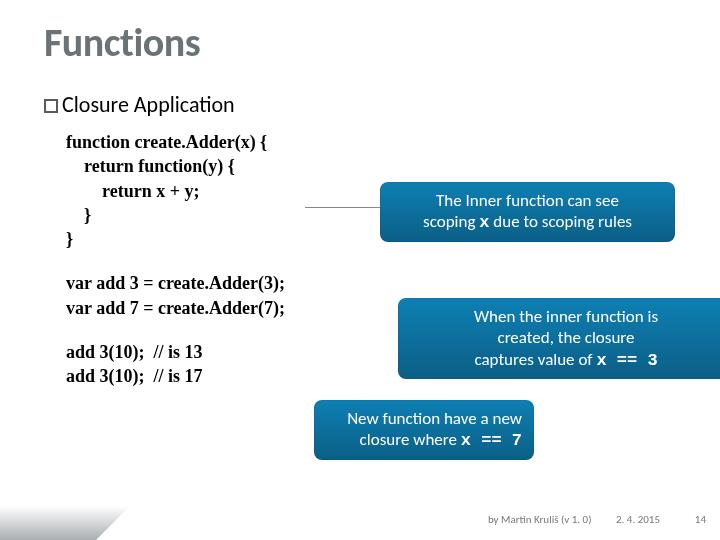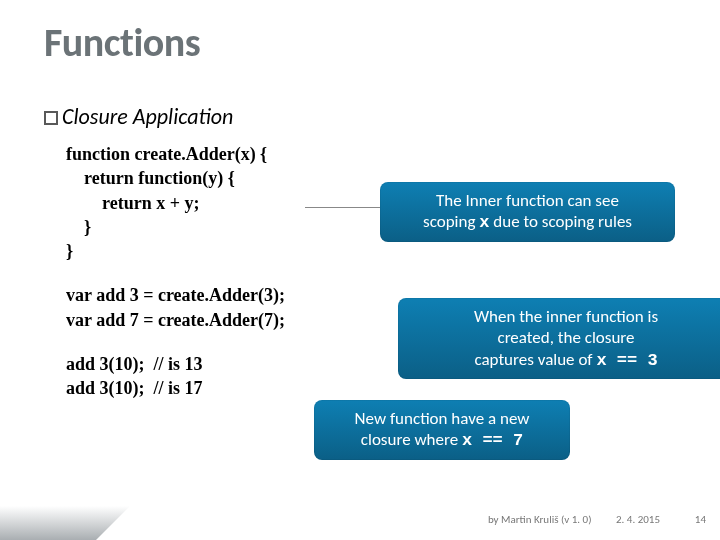--- a/index.html
+++ b/index.html
@@ -1,32 +1,32 @@
 <!DOCTYPE html>
 <html><head>
 <meta charset="utf-8">
 <style>
   * { box-sizing: border-box; margin: 0; padding: 0; }
   html, body { width: 720px; height: 540px; overflow: hidden; background: #fff; font-family: Calibri, Arial, sans-serif; }
   .slide { position: relative; width: 720px; height: 540px; padding: 18px 34px 0 44px; }
   .title { font-size: 40px; font-weight: 700; color: #6b7377; letter-spacing: -0.5px; font-family: "Segoe UI", Calibri, Arial, sans-serif; }
-  .subtitle-row { margin-top: 36px; font-size: 22px; color: #000; font-style: italic; }
+  .subtitle-row { margin-top: 24px; font-size: 22px; color: #000; }
   .sub-sq { display: inline-block; width: 14px; height: 14px; border: 2px solid #595959; margin-right: 4px; vertical-align: -1px; }
   .sub-label { font-weight: 400; display: inline; }
   .sub-rest { font-weight: 400; }
 
   .code-area { position: relative; margin: 12px 0 0 22px; font-family: Liberation Serif, serif; font-size: 18px; font-weight: 700; color: #000; line-height: 1.35; }
   .code-line { white-space: pre; }
   .gap { height: 20px; }
 
   .callout { position: absolute; background: linear-gradient(#0e7fb3, #0b5f86); color: #fff; border-radius: 8px; text-align: center; font-family: Calibri, Arial, sans-serif; font-weight: 400; font-size: 17px; padding: 8px 12px; line-height: 1.25; box-shadow: 0 0 0 1px rgba(0,0,0,0.05) inset; }
   .callout .mono { font-family: "Courier New", monospace; font-weight: 700; }
   .cl1 { top: 182px; left: 380px; width: 295px; }
   .cl2 { top: 298px; left: 398px; width: 336px; }
-  .cl3 { top: 400px; left: 314px; width: 256px; }
+  .cl3 { top: 400px; left: 314px; width: 220px; text-align: right; }
 
   .footer { position: absolute; bottom: 14px; right: 60px; font-size: 11px; color: #777; }
   .footer-date { margin-left: 22px; color: #777; }
   .pagenum { position: absolute; bottom: 14px; right: 14px; font-size: 11px; color: #777; }
   .accent { position: absolute; bottom: 0; left: 0; width: 84px; height: 24px; }
   .accent::before { content:""; position:absolute; left:-30px; bottom:-6px; width:140px; height:40px; background: linear-gradient(to top, #9aa0a4 0%, rgba(154,160,164,0) 100%); transform: skewX(-45deg); }
 
   .leader { position: absolute; background: #888; height: 1px; }
   .leader.l1 { top: 207px; left: 305px; width: 75px; }
 </style>

